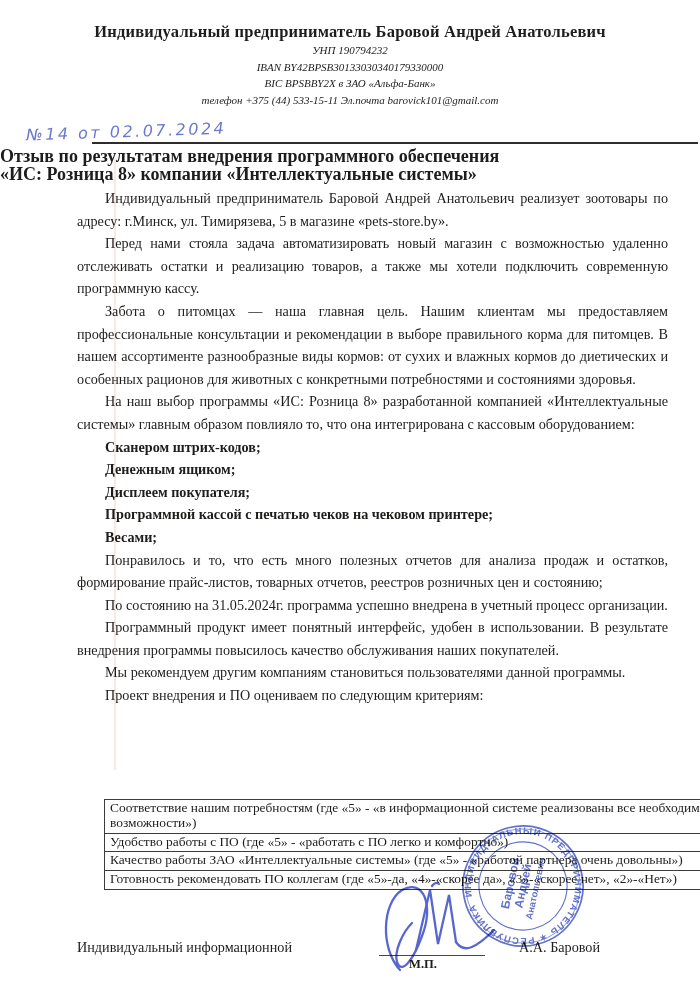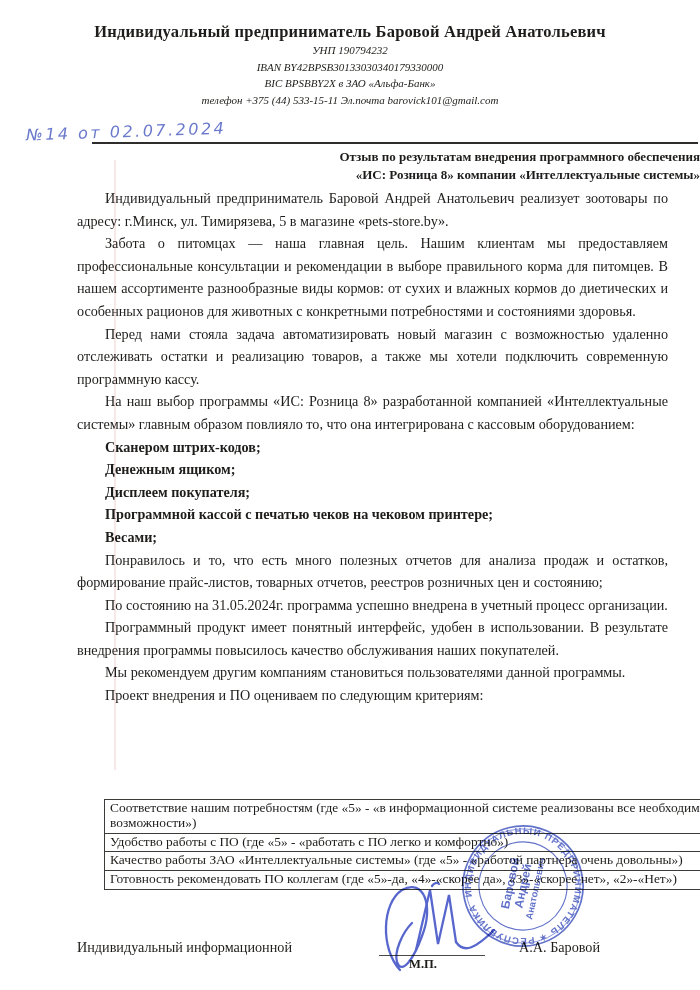--- a/index.html
+++ b/index.html
@@ -13,22 +13,22 @@
   .lh-name{font-weight:bold;font-size:16.5px;line-height:20px;letter-spacing:.2px;}
   .lh-line{font-style:italic;font-size:11px;line-height:16.6px;}
   
   .handwritten{
     position:absolute;left:26px;top:122px;color:#5b6bc6;
     font-family:"DejaVu Sans",sans-serif;font-style:italic;
     font-size:16px;letter-spacing:2.5px;transform:rotate(-2deg);opacity:.9;
   }
   .header-rule{position:absolute;left:92px;top:142px;width:606px;height:2px;background:#2e2d2b;}
   
-  .doc-title{position:absolute;top:148px;left:0;width:700px;text-align:right;
-    font-weight:bold;font-size:13px;line-height:17.6px;}
+  .doc-title{position:absolute;top:148px;left:0;width:700px;text-align:left;
+    font-weight:bold;font-size:18px;line-height:17.6px;}
   
   .body-text{position:absolute;left:77px;top:187px;width:591px;
     font-size:14.2px;line-height:22.6px;text-align:justify;}
   .body-text p{margin:0;text-indent:28px;}
   .list-line{text-align:left;font-weight:bold;}
   
   .scan-streak{position:absolute;left:114px;top:160px;width:2px;height:610px;
     background:rgba(205,95,95,.14);}
   
   .criteria{position:absolute;left:104px;top:799px;width:660px;
@@ -60,22 +60,22 @@
   <div class="header-rule"></div>
   <div class="scan-streak"></div>
 
   <div class="doc-title">
     <div>Отзыв по результатам внедрения программного обеспечения</div>
     <div>«ИС: Розница 8» компании «Интеллектуальные системы»</div>
   </div>
 
   <div class="body-text">
     <p>Индивидуальный предприниматель Баровой Андрей Анатольевич реализует зоотовары по адресу: г.Минск, ул. Тимирязева, 5 в магазине «pets-store.by».</p>
+    <p>Перед нами стояла задача автоматизировать новый магазин с возможностью удаленно отслеживать остатки и реализацию товаров, а также мы хотели подключить современную программную кассу.</p>
     <p>Забота о питомцах — наша главная цель. Нашим клиентам мы предоставляем профессиональные консультации и рекомендации в выборе правильного корма для питомцев. В нашем ассортименте разнообразные виды кормов: от сухих и влажных кормов до диетических и особенных рационов для животных с конкретными потребностями и состояниями здоровья.</p>
-    <p>Перед нами стояла задача автоматизировать новый магазин с возможностью удаленно отслеживать остатки и реализацию товаров, а также мы хотели подключить современную программную кассу.</p>
     <p>На наш выбор программы «ИС: Розница 8» разработанной компанией «Интеллектуальные системы» главным образом повлияло то, что она интегрирована с кассовым оборудованием:</p>
     <p class="list-line">Сканером штрих-кодов;</p>
     <p class="list-line">Денежным ящиком;</p>
     <p class="list-line">Дисплеем покупателя;</p>
     <p class="list-line">Программной кассой с печатью чеков на чековом принтере;</p>
     <p class="list-line">Весами;</p>
     <p>Понравилось и то, что есть много полезных отчетов для анализа продаж и остатков, формирование прайс-листов, товарных отчетов, реестров розничных цен и состоянию;</p>
     <p>По состоянию на 31.05.2024г. программа успешно внедрена в учетный процесс организации.</p>
     <p>Программный продукт имеет понятный интерфейс, удобен в использовании. В результате внедрения программы повысилось качество обслуживания наших покупателей.</p>
     <p>Мы рекомендуем другим компаниям становиться пользователями данной программы.</p>

